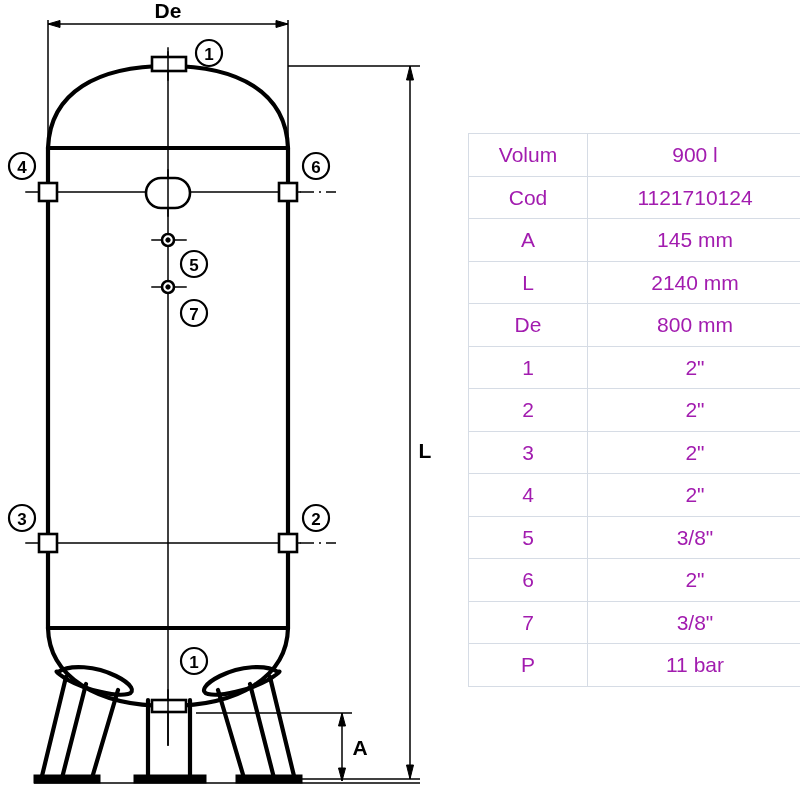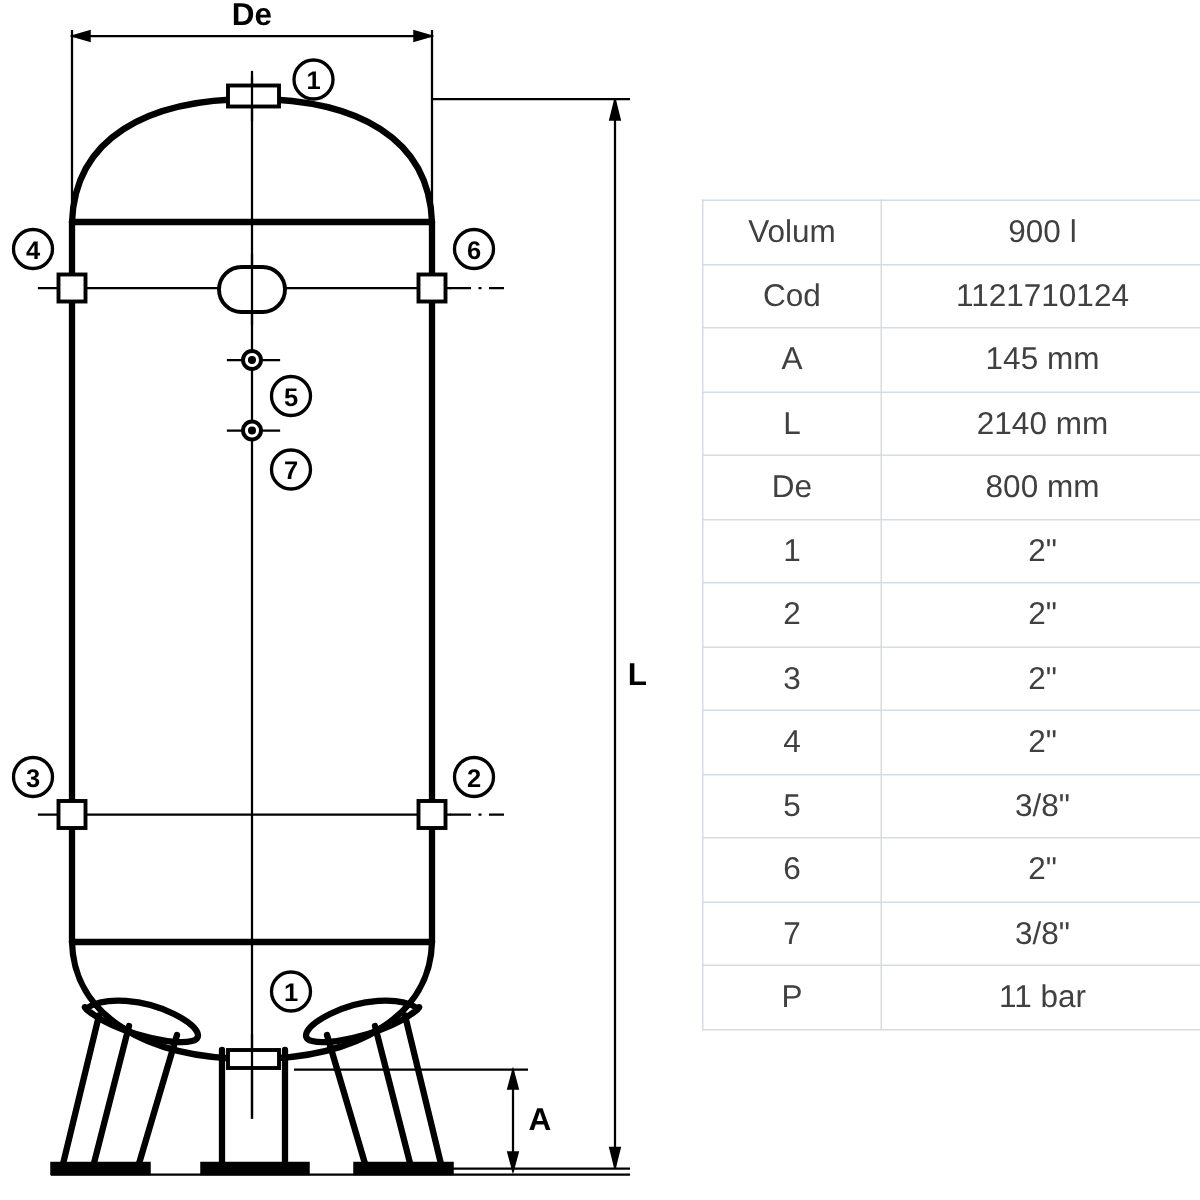--- a/index.html
+++ b/index.html
@@ -33,21 +33,21 @@
     top: 133px;
     width: 318px;
   }
   table.spec {
     border-collapse: collapse;
     width: 318px;
     table-layout: fixed;
   }
   table.spec td {
     border: 1px solid #d6dce5;
-    color: #404040;
+    color: #a21caf;
     font-size: 21px;
     text-align: center;
     height: 41.5px;
     padding: 0 4px;
     line-height: 1.1;
     white-space: nowrap;
     overflow: hidden;
   }
   table.spec td.key {
     width: 110px;

